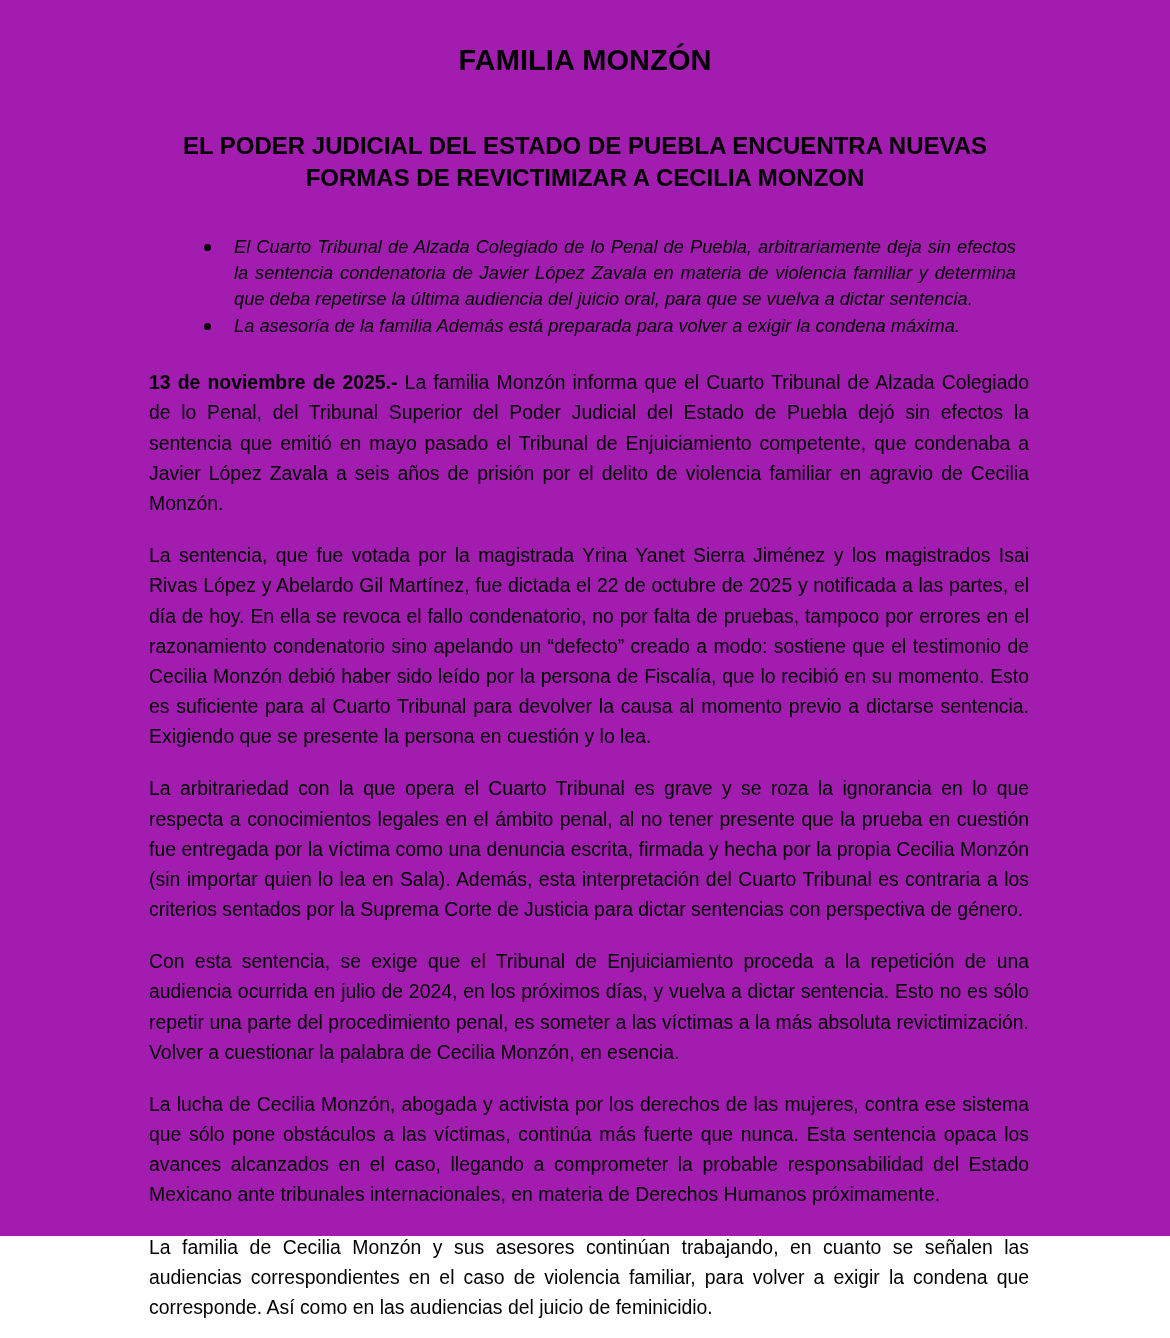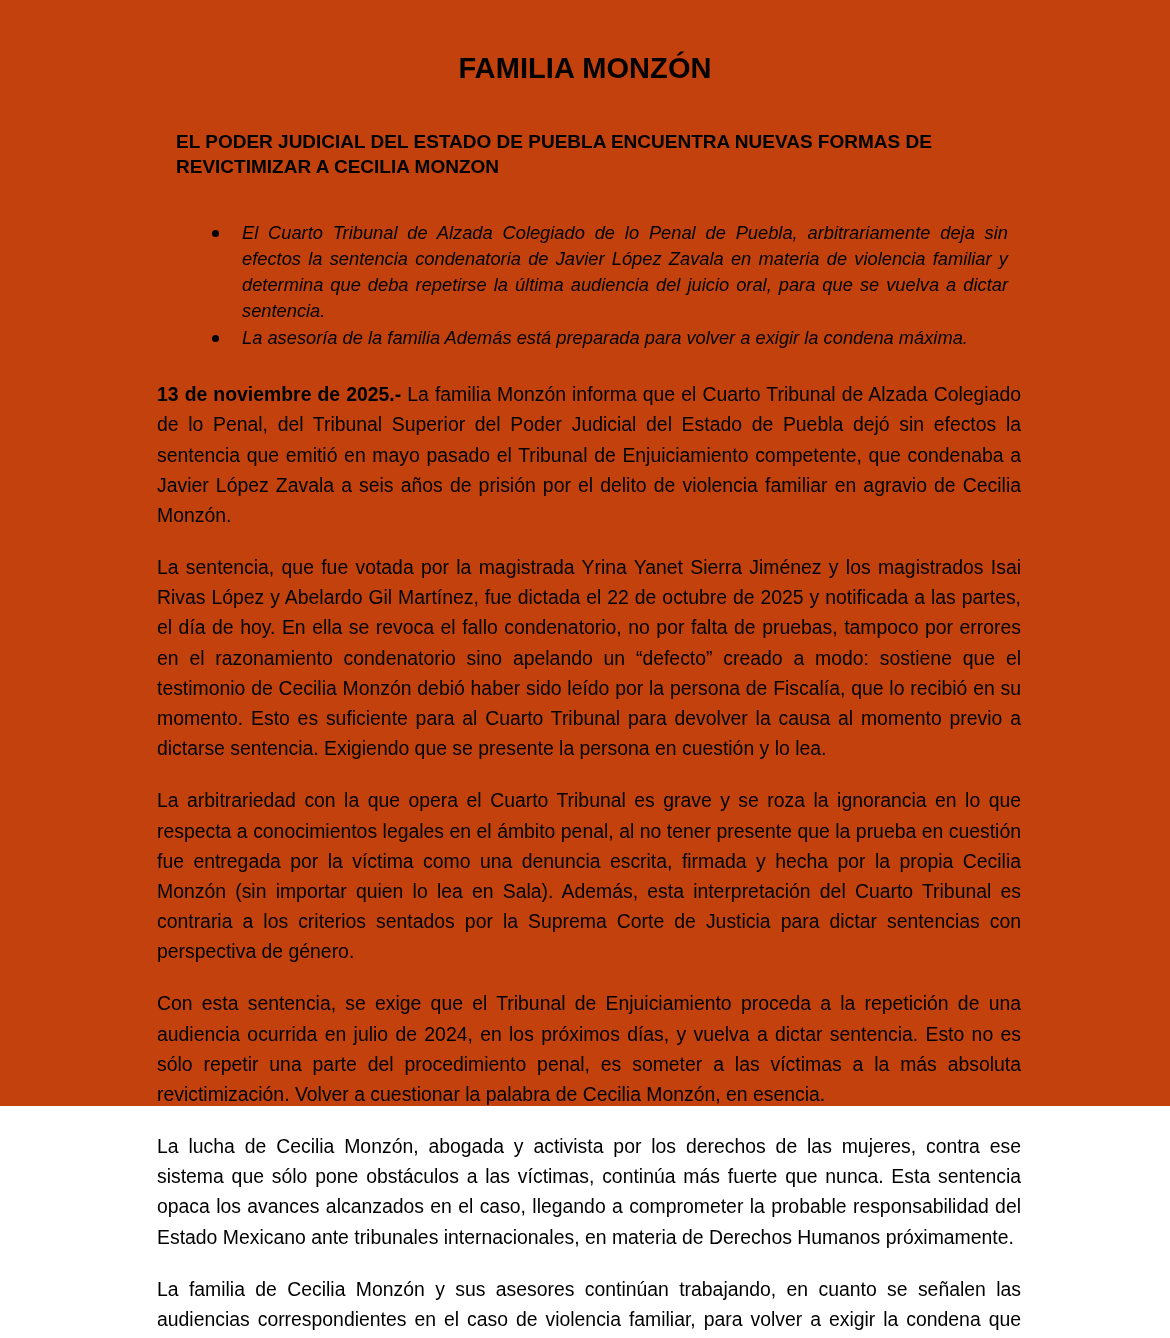--- a/index.html
+++ b/index.html
@@ -13,45 +13,45 @@
     height: 1338px;
     font-family: "Liberation Sans", sans-serif;
     color: #000000;
     -webkit-font-smoothing: antialiased;
     overflow: hidden;
   }
 
   .page {
     position: relative;
     width: 1170px;
-    height: 1106px;
+    height: 1236px;
     box-sizing: border-box;
-    padding: 16px;
-    background: #c2410c;
+    padding: 8px;
+    background: #a21caf;
   }
 
   
   .doc-title {
     margin: 0;
     padding-top: 36px;
     text-align: center;
     font-size: 29px;
     font-weight: bold;
     letter-spacing: 0.1px;
     line-height: 1.15;
   }
 
   
   .doc-subtitle {
-    margin: 0;
+    margin: 9px;
     padding-top: 44px;
     padding-left: 160px;
     padding-right: 160px;
-    text-align: left;
-    font-size: 19px;
+    text-align: center;
+    font-size: 24px;
     font-weight: bold;
     line-height: 1.32;
   }
 
   
   .highlights {
     margin: 16px;
     padding: 24px 130px 0 176px;
     list-style: none;
   }

